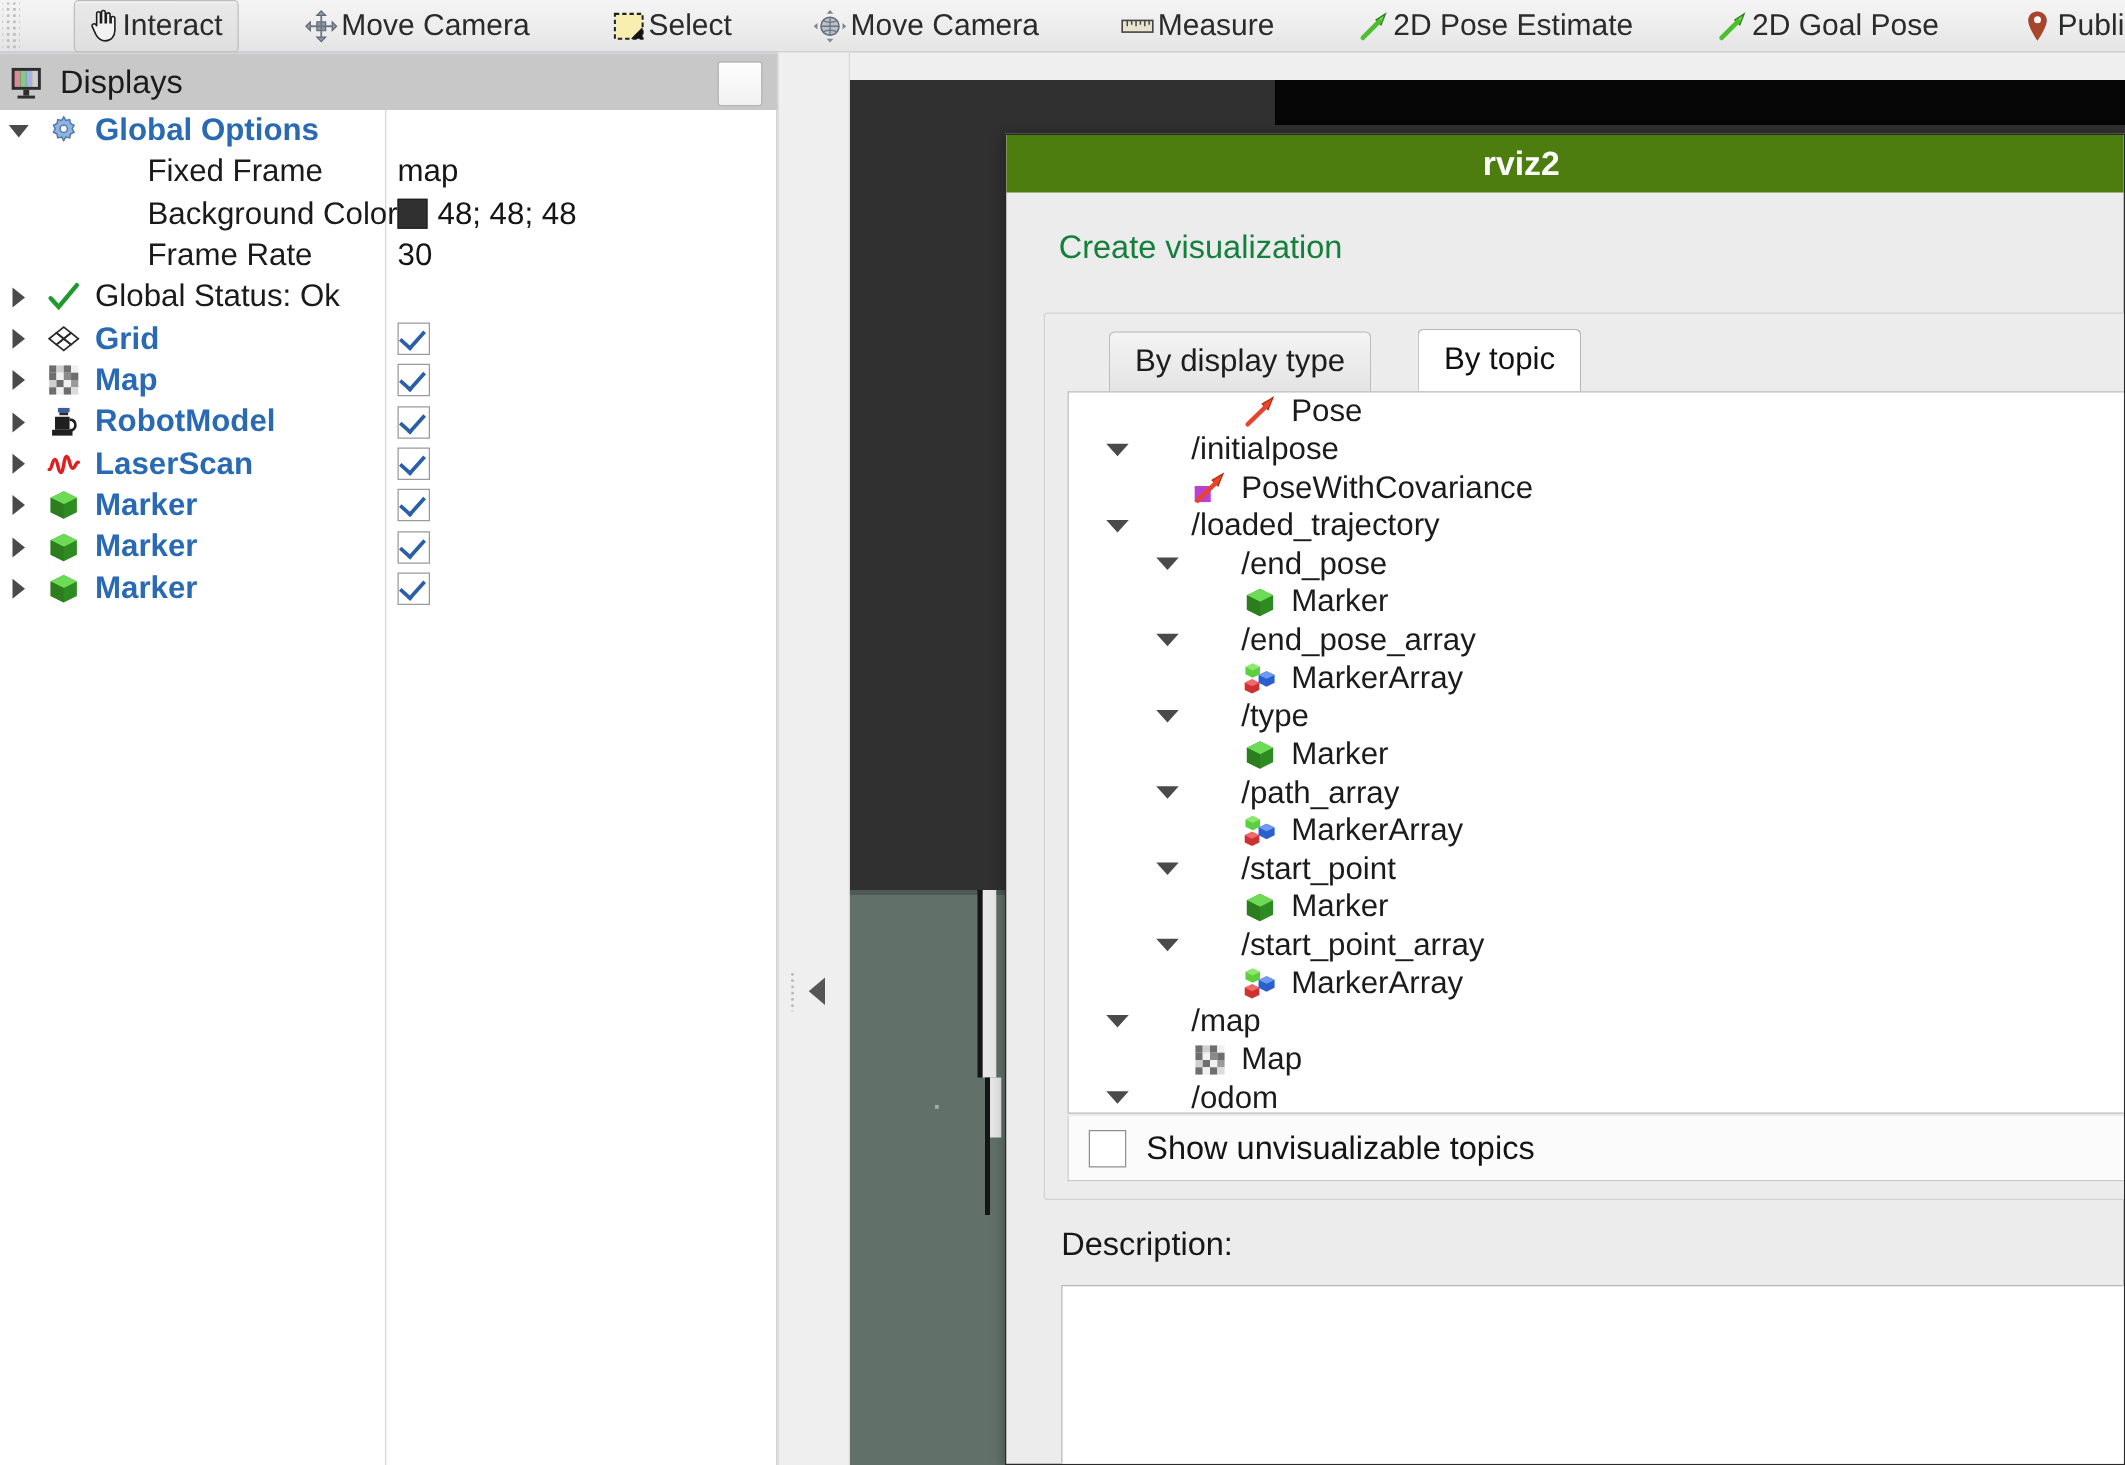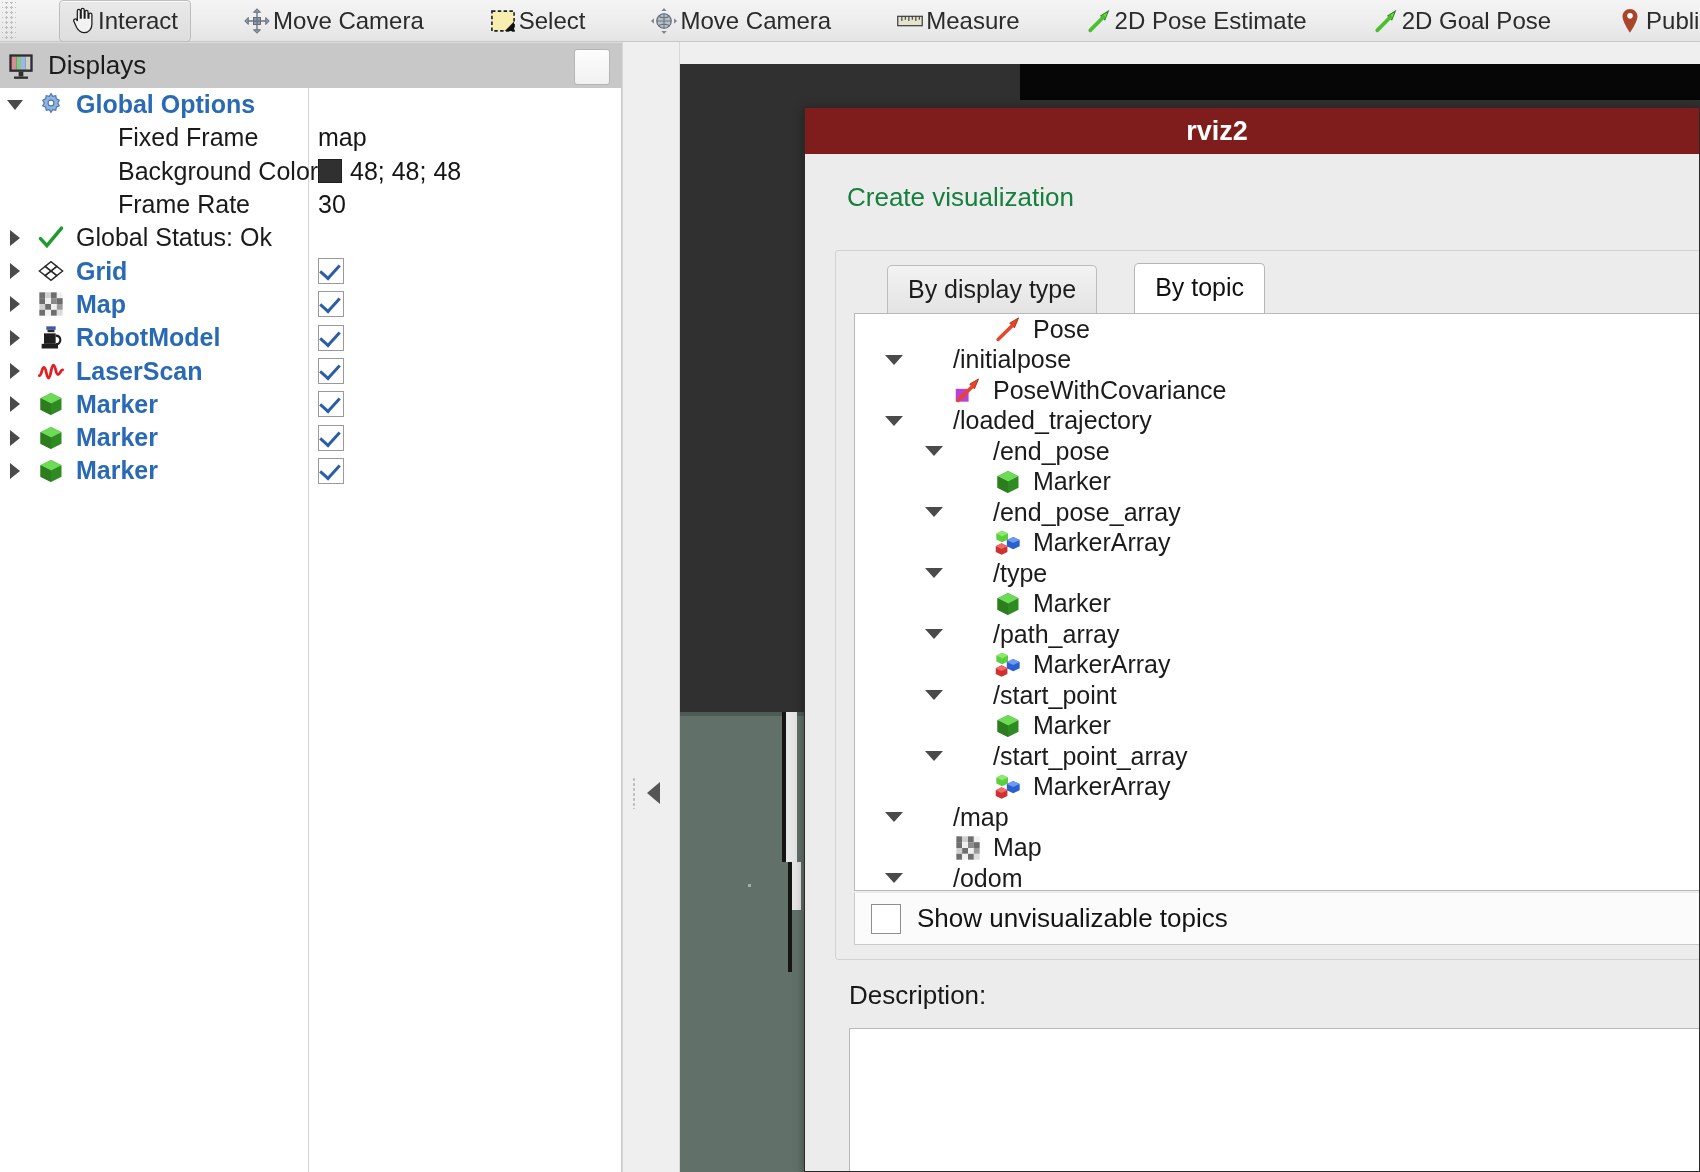--- a/index.html
+++ b/index.html
@@ -136,21 +136,21 @@
   .dialog {
     position: absolute; left: 804px; top: 107px; width: 896px; height: 1065px;
     background: #ececec;
     border: 1px solid #2a2a2a;
     box-sizing: border-box;
     box-shadow: 0 2px 10px rgba(0,0,0,0.35);
     overflow: hidden;
   }
   .dlg-titlebar {
     height: 46px; width: 100%;
-    background: #7f1d1d;
+    background: #4d7c0f;
     display:flex; align-items:center; justify-content:center;
     box-sizing: border-box;
   }
   .dlg-title { color:#ffffff; font-size:27px; font-weight:bold; margin-left: -70px; }
   .dlg-body { position:relative; padding: 0; height: 1017px; box-sizing:border-box; }
   .dlg-heading { font-size:26px; color:#15803d; padding: 28px 0 0 42px; }
 
   .group-box {
     position:absolute; left: 30px; top: 96px; width: 1050px; height: 710px;
     border: 1px solid #d2d2d2; border-radius: 3px;

